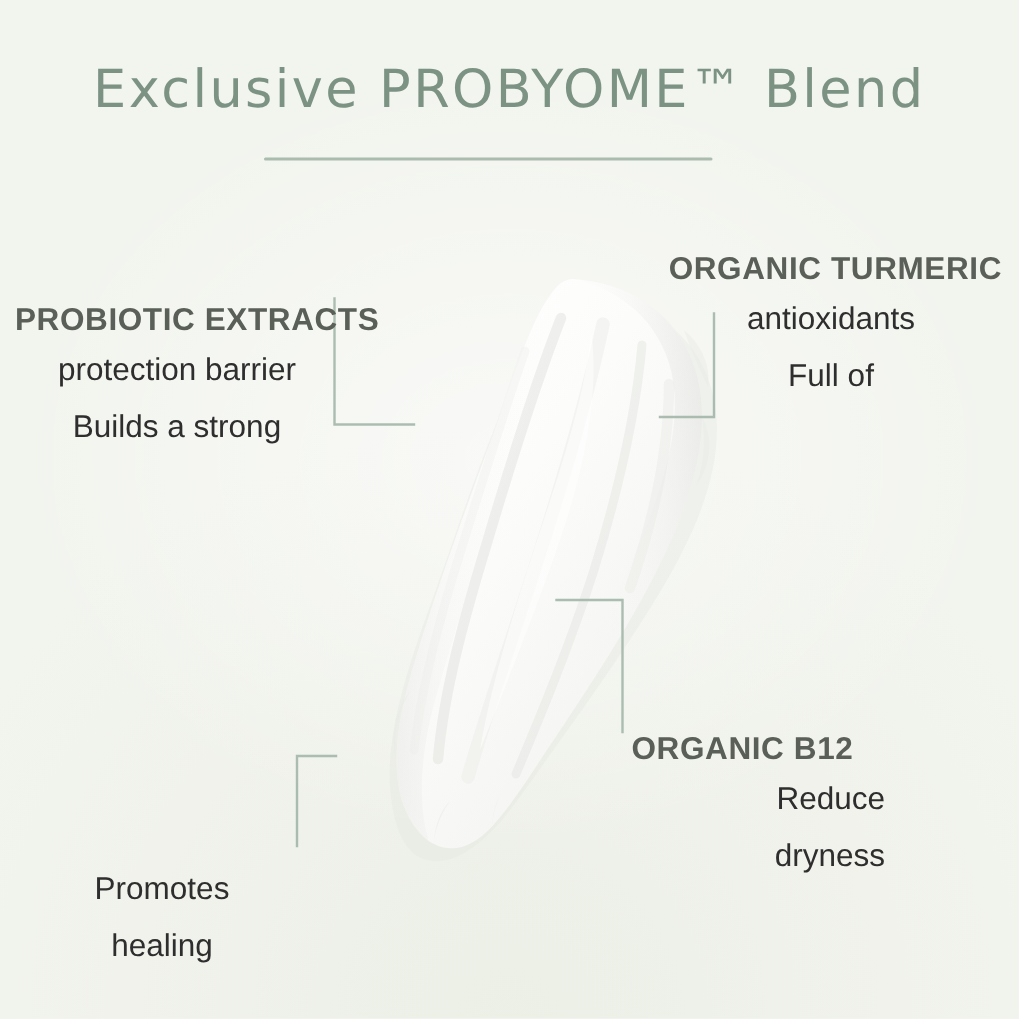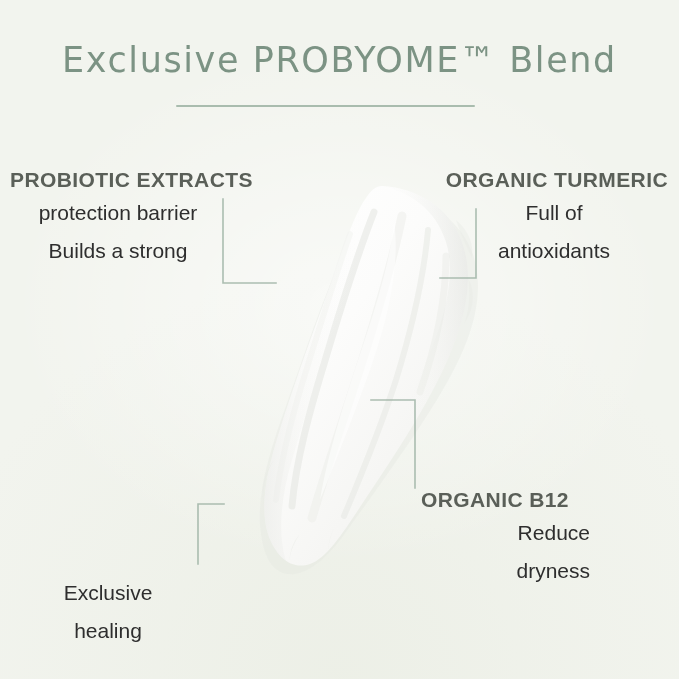--- a/index.html
+++ b/index.html
@@ -86,21 +86,21 @@
     font-family:"Liberation Sans", sans-serif;
     font-weight:400;
     font-size:21px;
     color:#2e2e2e;
     line-height:1.62;
     white-space:nowrap;
   }
 
   
   #callout-probiotic { left:0;   top:168px;  width:258px; text-align:left; }
-  #callout-probiotic .cap  { padding-left:10px; }
+  #callout-probiotic .cap  { padding-left:10px;margin-top:34px; }
   #callout-probiotic .desc { text-align:center; padding-right:22px; padding-top:4px; }
 
   #callout-turmeric { right:0;  top:168px;  width:272px; text-align:right; }
   #callout-turmeric .cap  { padding-right:11px; }
   #callout-turmeric .desc { text-align:center; padding-left:22px; padding-top:4px; }
 
   #callout-b12 { left:418px; top:488px; width:250px; text-align:left; }
   #callout-b12 .cap  { padding-left:3px; }
   #callout-b12 .desc { text-align:right; padding-right:78px; padding-top:4px; }
 
@@ -211,28 +211,28 @@
   </div>
 
   <div class="callout" id="callout-probiotic">
     <div class="cap">PROBIOTIC EXTRACTS</div>
     <div class="desc">protection barrier</div>
     <div class="desc">Builds a strong</div>
   </div>
 
   <div class="callout" id="callout-turmeric">
     <div class="cap">ORGANIC TURMERIC</div>
+    <div class="desc">antioxidants</div>
     <div class="desc">Full of</div>
-    <div class="desc">antioxidants</div>
   </div>
 
   <div class="callout" id="callout-b12">
     <div class="cap">ORGANIC B12</div>
     <div class="desc">Reduce</div>
     <div class="desc">dryness</div>
   </div>
 
   <div class="callout" id="callout-honey">
-    <div class="desc">Exclusive</div>
+    <div class="desc">Promotes</div>
     <div class="desc">healing</div>
   </div>
 
 </div>
 
 </body></html>

